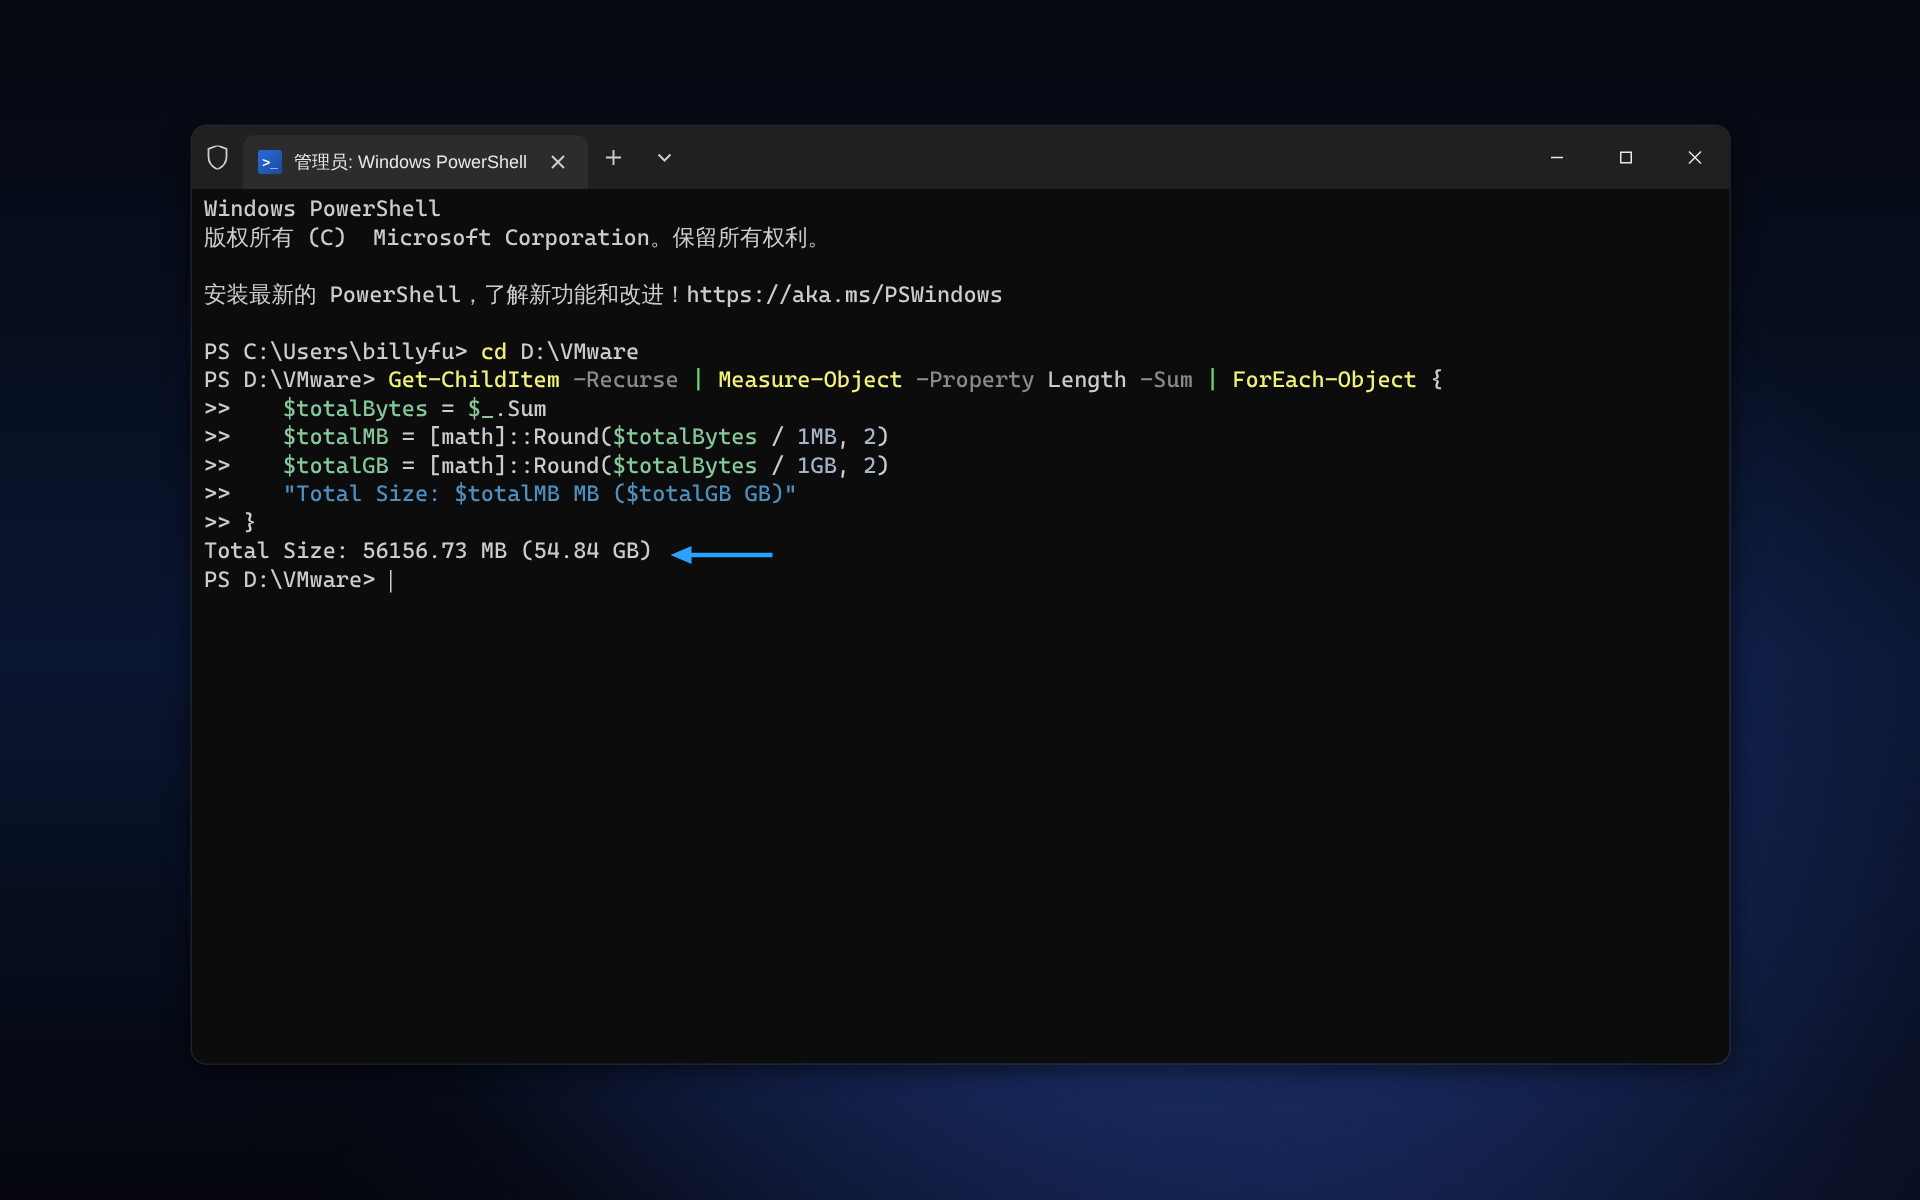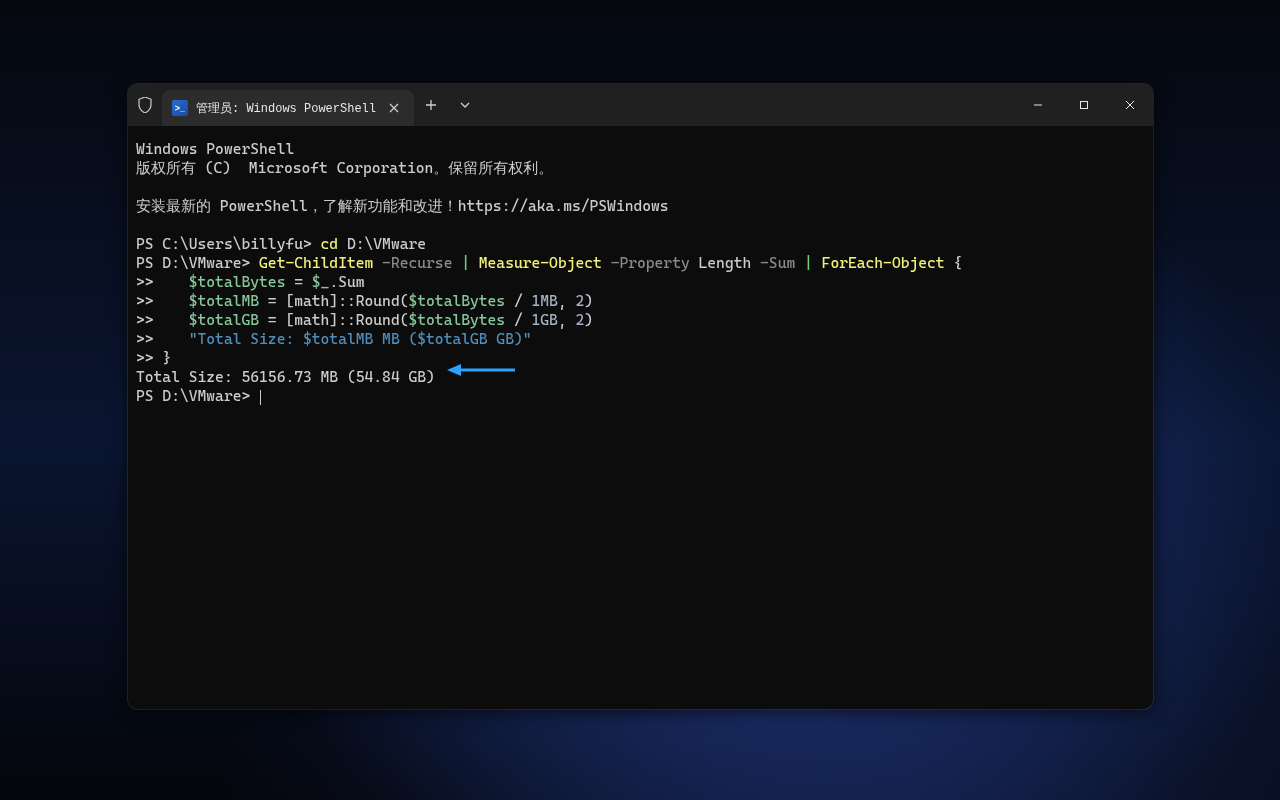--- a/index.html
+++ b/index.html
@@ -73,21 +73,21 @@
     margin-top: 6px;
     height: 36px;
     min-width: 210px;
   }
   .tab .ps-icon {
     width:16px; height:16px; border-radius:2px;
     background: linear-gradient(135deg,#2a6bd6 0%, #1b4aa0 100%);
     display:flex; align-items:center; justify-content:center;
     color:#fff; font-size:9px; font-weight:600;
   }
-  .tab .title { white-space: nowrap; overflow:hidden; text-overflow:ellipsis; flex:1;font-family:Liberation Mono, monospace; }
+  .tab .title { white-space: nowrap; overflow:hidden; text-overflow:ellipsis; flex:1; }
   .tab .close {
     width:20px; height:20px; display:flex; align-items:center; justify-content:center;
     color:#cfcfcf; border-radius:4px;
   }
 
   .tabstrip-right {
     display:flex; align-items:center;
   }
   .tabstrip-right .newtab,
   .tabstrip-right .dropdown {
@@ -104,21 +104,21 @@
   }
 
   
   .termbody {
     flex:1;
     background: #0c0c0c;
     color:#cccccc;
     font-family: "Cascadia Mono", "Consolas", "Courier New", monospace;
     font-size: 15px;
     line-height: 19px;
-    padding: 14px 8px;
+    padding: 4px 8px;
     overflow: hidden;
     white-space: pre;
   }
 
   
   .c-default { color:#cccccc; }
   .c-cmd     { color:#f2f27a; } 
   .c-param   { color:#8a8a8a; } 
   .c-pipe    { color:#6fcf74; } 
   .c-var     { color:#86c89a; } 

